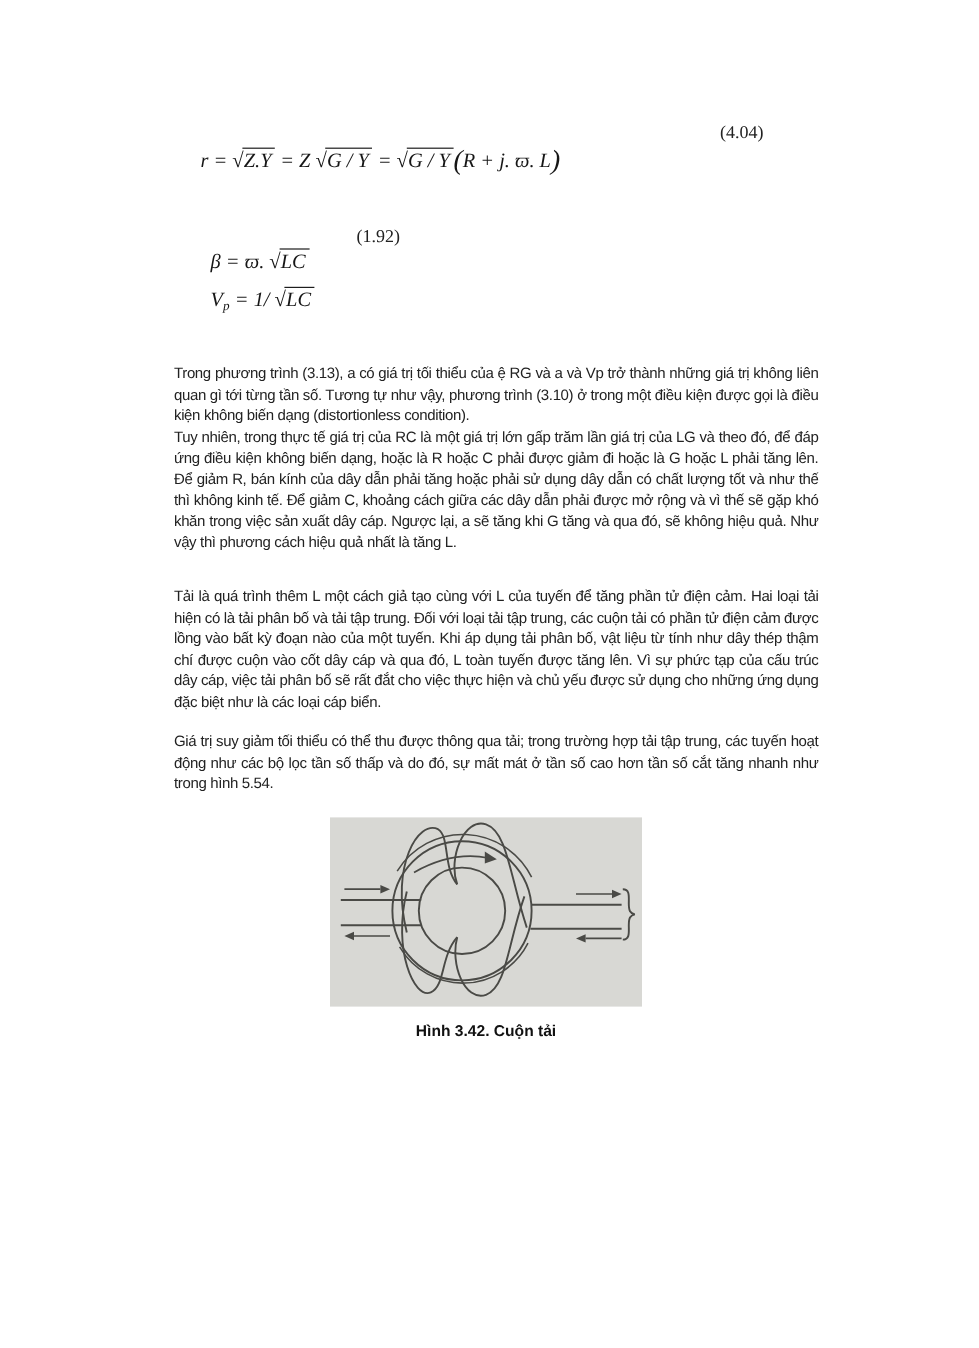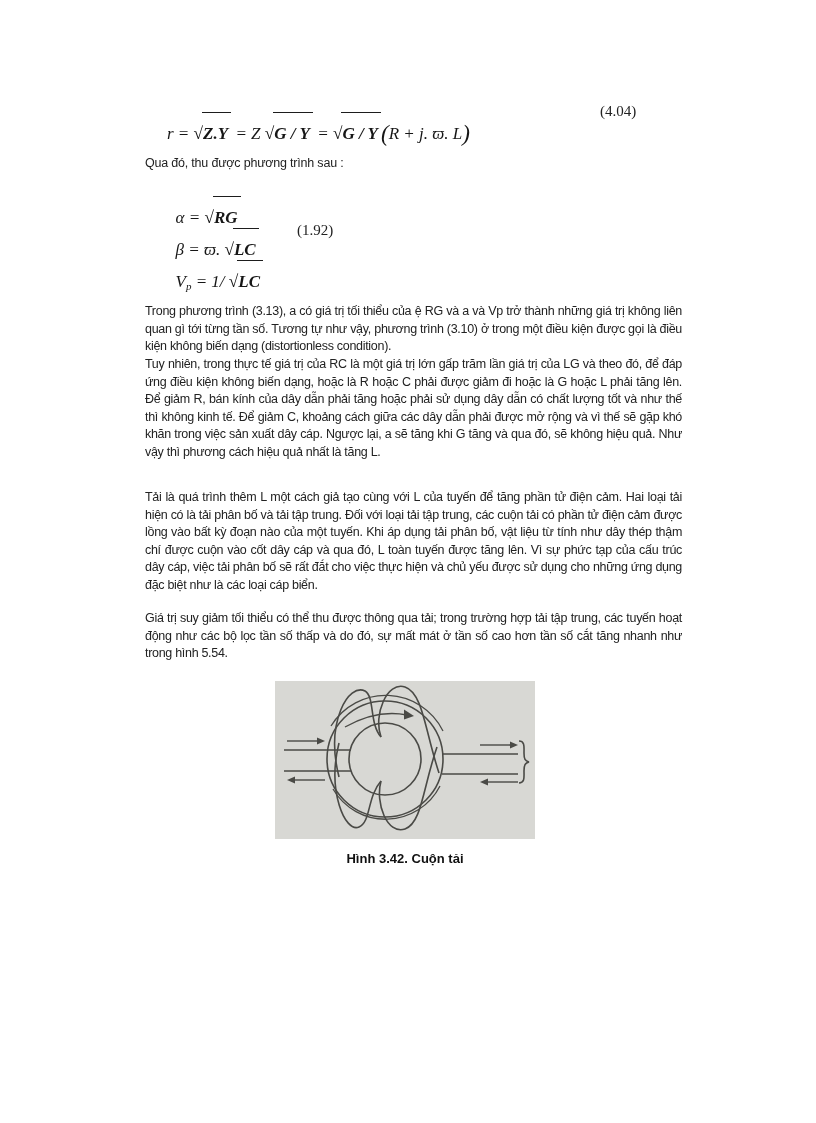--- a/index.html
+++ b/index.html
@@ -22,21 +22,21 @@
   
   .eqline{
     font-family:"Liberation Serif","DejaVu Serif",serif;
     font-size:17px;color:#161616;white-space:pre;
   }
   .eqbody .tk{font-style:italic;}
   .tk-big{font-size:23px;vertical-align:-2px;font-style:italic;}
   .tk-sub{font-size:11px;vertical-align:-3px;font-style:italic;}
   .tk-sqrt{white-space:nowrap;}
   .radsign{font-style:normal;font-weight:bold;font-size:1.02em;margin-right:-1px;}
-  .radicand{font-style:italic;border-top:1.4px solid #1d1d1d;padding:11px 3px 0 1px;font-weight:bold;}
+  .radicand{font-style:italic;border-top:1.4px solid #1d1d1d;padding:0 3px 0 1px;}
   .eqlabel{
     position:absolute;top:2px;
     font-family:"Liberation Serif","DejaVu Serif",serif;
     font-size:15px;font-style:normal;color:#222;
   }
   .introline{font-size:12.5px;letter-spacing:-0.2px;color:#222;}
   .eqrow{position:relative;height:32px;}
   
   .figwrap{left:275px;top:681px;width:260px;height:158px;}
   .figcaption{
@@ -49,26 +49,22 @@
 </head>
 <body>
 
 <div class="page">
 
   <div class="abs eqline" style="left:150px;top:101px;width:537px;">
     <span class="eqbody"><span class="tk tk-txt">r = </span><span class="tk tk-sqrt"><span class="radsign">√</span><span class="radicand">Z.Y</span></span><span class="tk tk-txt"> = Z </span><span class="tk tk-sqrt"><span class="radsign">√</span><span class="radicand">G / Y</span></span><span class="tk tk-txt"> = </span><span class="tk tk-sqrt"><span class="radsign">√</span><span class="radicand">G / Y</span></span><span class="tk tk-big">(</span><span class="tk tk-txt">R + j. ϖ. L</span><span class="tk tk-big">)</span></span>
     <span class="eqlabel" style="left:450px;">(4.04)</span>
   </div>
 
-  <div class="abs introline" style="left:145px;top:156px;width:537px;">Qua đó, thu được phương trình sau :</div>
 
   <div class="abs" style="left:150px;top:188px;width:537px;">
-    <div class="eqrow eqline">
-      <span class="eqbody"><span class="tk tk-txt">α = </span><span class="tk tk-sqrt"><span class="radsign">√</span><span class="radicand">RG</span></span></span>
-    </div>
     <div class="eqrow eqline">
       <span class="eqbody"><span class="tk tk-txt">β = ϖ. </span><span class="tk tk-sqrt"><span class="radsign">√</span><span class="radicand">LC</span></span></span>
       <span class="eqlabel" style="left:147px;">(1.92)</span>
     </div>
     <div class="eqrow eqline">
       <span class="eqbody"><span class="tk tk-txt">V</span><span class="tk tk-sub">p</span><span class="tk tk-txt"> = 1/ </span><span class="tk tk-sqrt"><span class="radsign">√</span><span class="radicand">LC</span></span></span>
     </div>
   </div>
 
   <p class="abs para" style="top:287px;margin-top:16px;">Trong phương trình (3.13), a có giá trị tối thiểu của ệ RG và a và Vp trở thành những giá trị không liên quan gì tới từng tần số. Tương tự như vậy, phương trình (3.10) ở trong một điều kiện được gọi là điều kiện không biến dạng (distortionless condition).</p>

